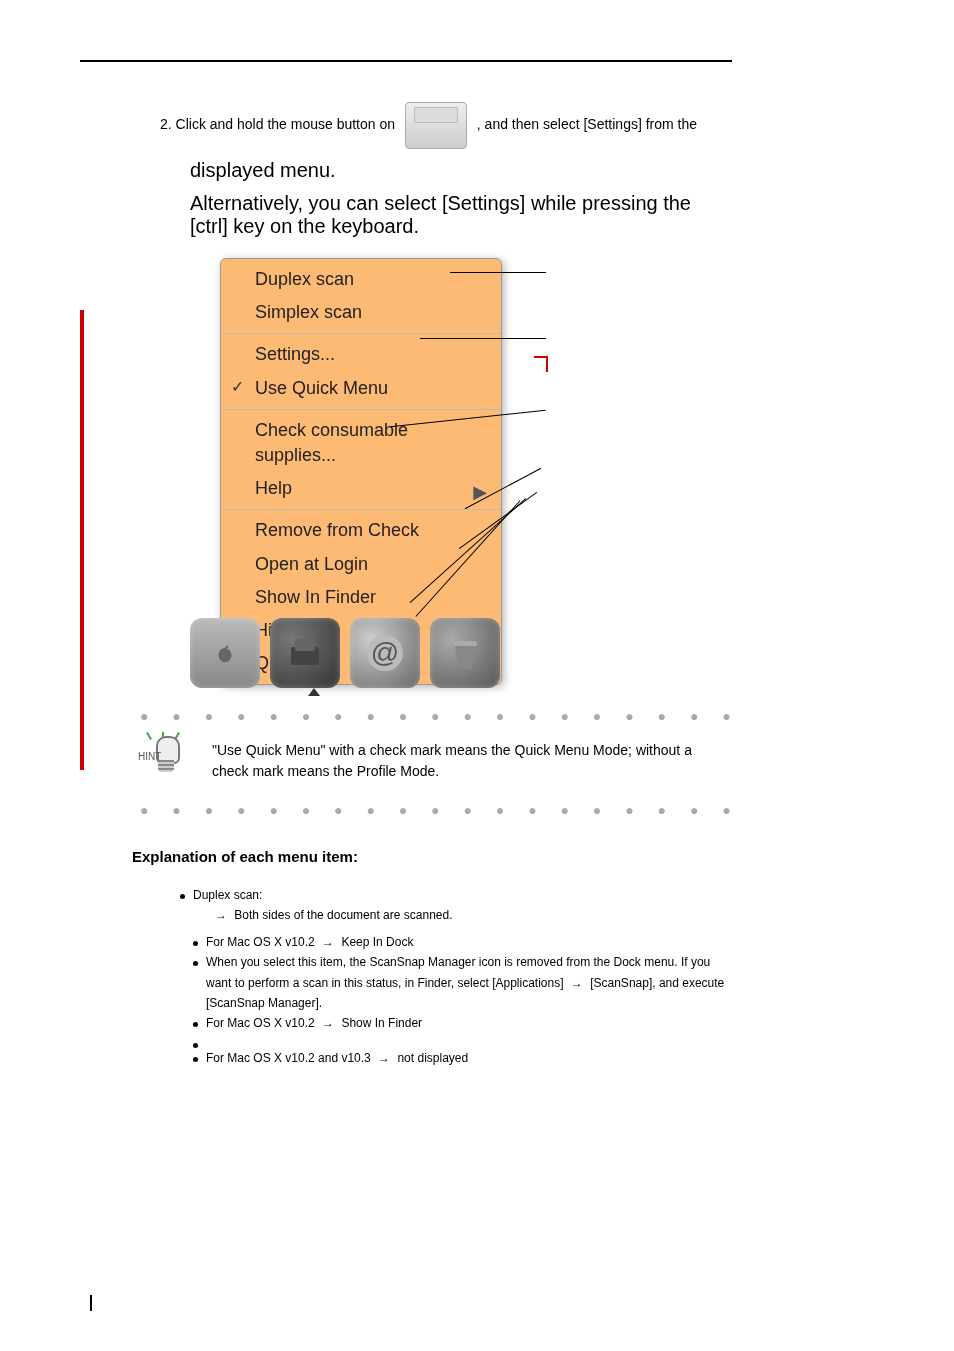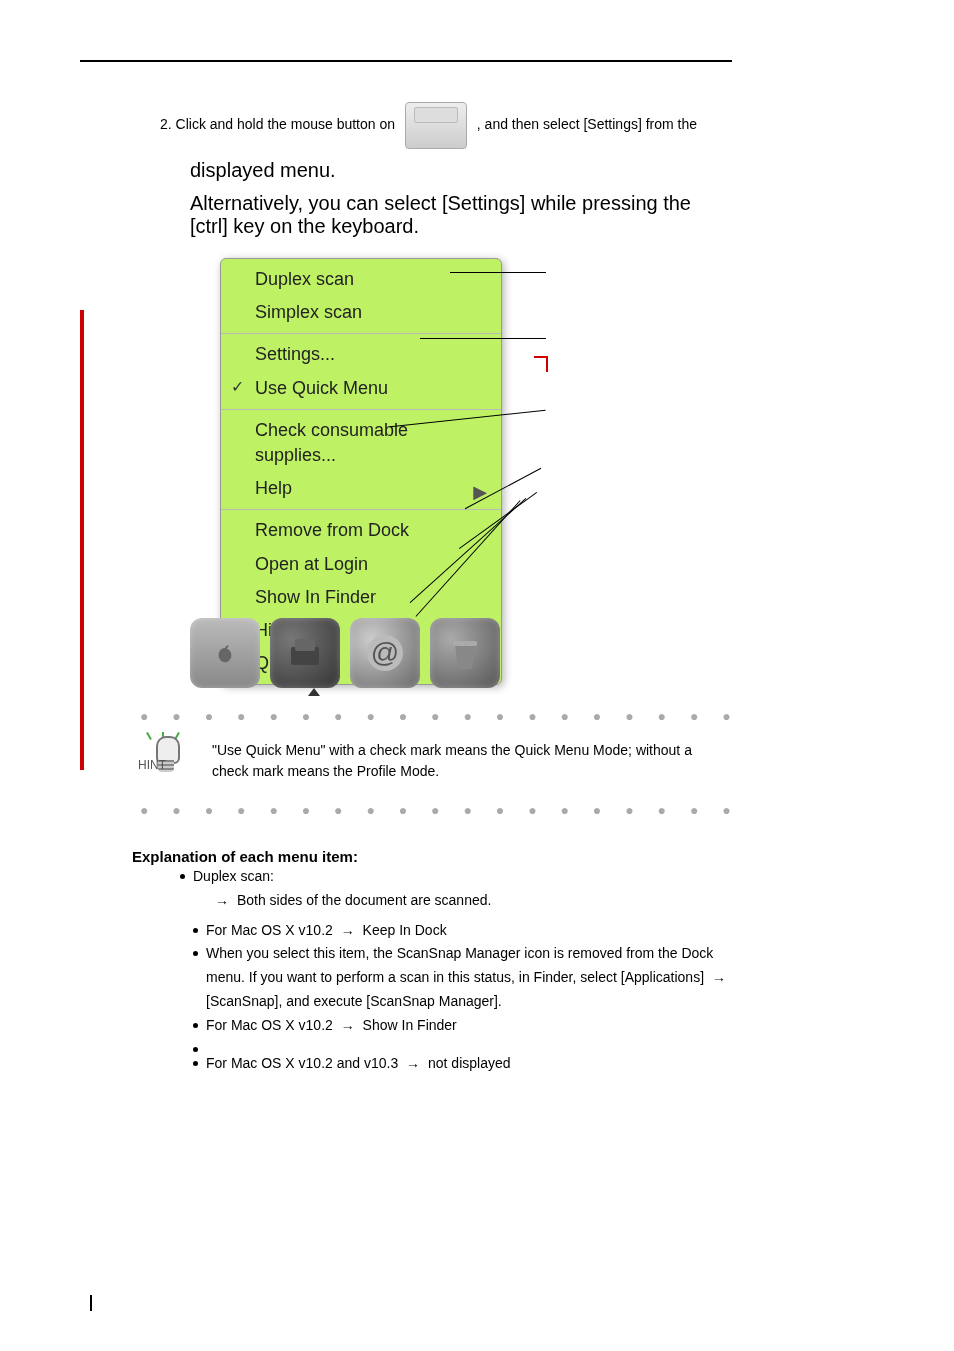--- a/index.html
+++ b/index.html
@@ -43,21 +43,21 @@
     position: relative;
     margin: 20px 0 20px 110px;
     width: 360px;
     height: 430px;
   }
   .context-menu {
     position: absolute;
     left: 30px;
     top: 0;
     width: 280px;
-    background: #bef264;
+    background: #fdba74;
     border: 1px solid #999;
     border-radius: 6px;
     box-shadow: 2px 2px 8px rgba(0,0,0,0.3);
     font-family: "Lucida Grande", Arial, sans-serif;
     font-size: 18px;
     padding: 4px 0;
   }
   .cm-item {
     padding: 4px 16px 4px 34px;
     position: relative;
@@ -168,30 +168,30 @@
   .bulb-base{
     position:absolute;top:26px;left:18px;width:16px;height:12px;
     background:repeating-linear-gradient(#888,#888 2px,#ccc 2px,#ccc 4px);
     border-radius:0 0 4px 4px;
   }
   .rays{position:absolute;top:-2px;left:8px;right:8px;height:8px;}
   .rays span{position:absolute;width:2px;height:8px;background:#4a4;}
   .rays span:nth-child(1){left:0;transform:rotate(-30deg);}
   .rays span:nth-child(2){left:14px;}
   .rays span:nth-child(3){left:28px;transform:rotate(30deg);}
-  .hint-label{position:absolute;left:-2px;top:24px;font-size:12px;color:#555;}
+  .hint-label{position:absolute;left:-2px;top:17px;font-size:10px;color:#555;}
   .hint-text{font-size:14px;line-height:1.5;}
   .explain{
     margin:30px 0 0 52px;
     font-size:15px;
     font-weight:bold;
   }
   .menu-items-list{
-    margin:0 0 0 100px;
-    font-size:14px;
+    margin:20px 0 0 100px;
+    font-size:12px;
     line-height:1.7;
   }
   .menu-items-list .bullet-row{
     display:flex;
     gap:8px;
   }
   .menu-items-list .bullet-row .dot{
     width:5px;height:5px;background:#000;border-radius:50%;
     margin-top:9px;flex-shrink:0;
   }
@@ -236,21 +236,21 @@
     <div class="cm-sep"></div>
     <div class="cm-item">Settings...</div>
     <div class="cm-item cm-check">Use Quick Menu</div>
     <div class="cm-sep"></div>
     <div class="cm-item">Check consumable supplies...</div>
     <div class="cm-item">
       <span>Help</span>
       <span class="cm-arrow">▶</span>
     </div>
     <div class="cm-sep"></div>
-    <div class="cm-item">Remove from Dock</div>
+    <div class="cm-item">Remove from Check</div>
     <div class="cm-item">Open at Login</div>
     <div class="cm-item">Show In Finder</div>
     <div class="cm-item">Hide</div>
     <div class="cm-item">Quit</div>
   </div>
 
   <div class="lead-line" style="left:260px;top:14px;width:96px;"></div>
   <div class="lead-line" style="left:230px;top:80px;width:126px;"></div>
   <div class="lead-line" style="left:200px;top:160px;width:156px;transform:rotate(-6deg);"></div>
   <div class="lead-line" style="left:270px;top:230px;width:86px;transform:rotate(-28deg);"></div>

